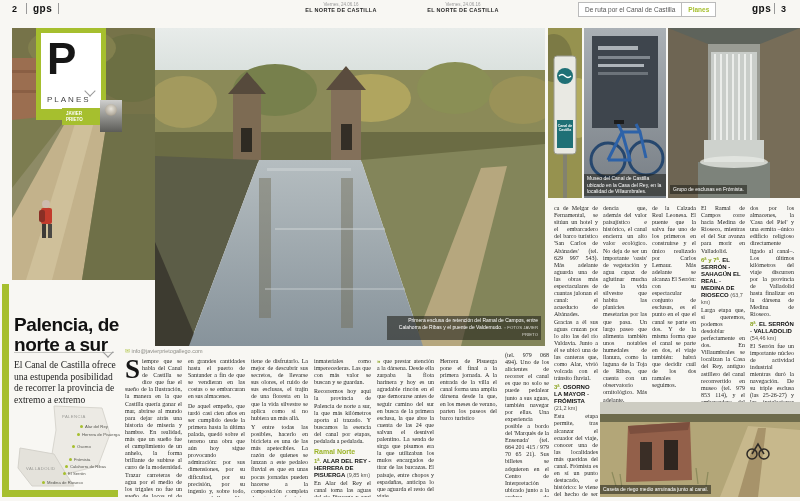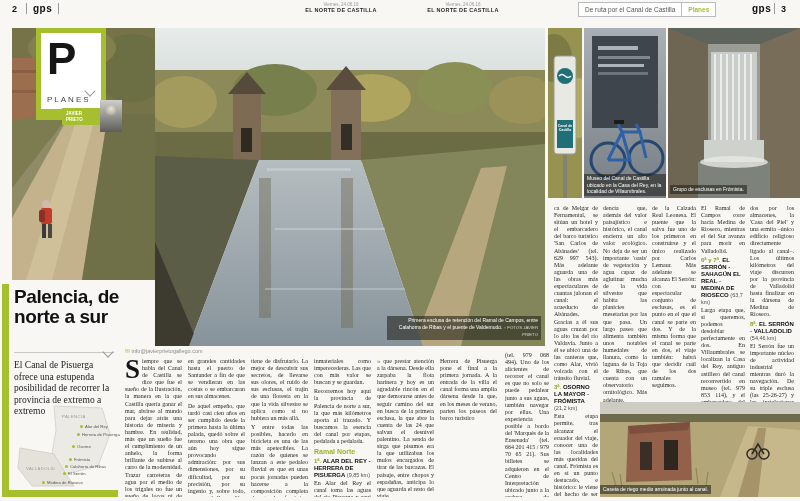--- a/index.html
+++ b/index.html
@@ -20,21 +20,21 @@
   .pcard-inner{position:absolute;background:#fff;}
   .bigP{font:800 44px/40px "Liberation Sans",sans-serif;color:#161616;}
   .planesword{font:8px/9px "Liberation Sans",sans-serif;color:#444;letter-spacing:2px;}
   .chev{width:7px;height:7px;border-right:1.5px solid #9a9a9a;border-bottom:1.5px solid #9a9a9a;transform:rotate(45deg);}
   .authbadge{background:#a6bf2e;color:#fff;font:bold 4.5px/5.5px "Liberation Sans",sans-serif;padding:3px 4px;text-align:left;}
   .avatar{background:linear-gradient(180deg,#cfcfcd 0%,#8f8f8b 55%,#5c5c58 100%);}
   .avatar:before{content:"";position:absolute;left:5px;top:4px;width:12px;height:12px;border-radius:50%;
      background:radial-gradient(circle at 50% 40%,#e8e4da 0%,#b7b0a2 60%,#7e786c 100%);}
   
   .greenbar{background:#a6bf2e;}
-  .headline{font:800 19px/20px "Liberation Sans",sans-serif;letter-spacing:-.4px;color:#111;}
+  .headline{font:800 19px/20px "Liberation Sans",sans-serif;letter-spacing:-.4px;color:#111;margin-top:28px;}
   .hlrule{height:1px;background:#c8c8c4;}
   .standfirst{font:9.5px/11.5px "Liberation Serif",serif;color:#1c1c1c;}
   
   .provlbl{font:4.2px/5px "Liberation Sans",sans-serif;color:#9a9a96;letter-spacing:.4px;}
   .town{position:absolute;display:flex;align-items:center;gap:2px;font:4.2px/5px "Liberation Sans",sans-serif;color:#55554f;white-space:nowrap;}
   .dot{width:3px;height:3px;border-radius:50%;background:#a6bf2e;flex:0 0 auto;}
   
   .bcol{position:absolute;overflow:hidden;font:6px/7.1px "Liberation Serif",serif;color:#262624;text-align:justify;}
   .bcol p{margin:0 0 2px 0;}
   .dropcap{float:left;font:bold 27px/23px "Liberation Serif",serif;color:#161616;margin:0 2px 0 0;}
@@ -106,21 +106,21 @@
     </div>
   </div>
   <div class="abs authbadge" style="left:62px;top:108px;width:32px;">JAVIER PRIETO</div>
   <div class="abs avatar" style="left:100px;top:100px;width:22px;height:32px;"></div>
 
   <div class="abs greenbar" style="left:2px;top:284px;width:7px;height:213px;"></div>
   <div class="abs greenbar" style="left:2px;top:490px;width:116px;height:7px;"></div>
   <div class="abs headline" style="left:14px;top:287px;width:106px;">Palencia, de norte a sur</div>
   <div class="abs hlrule" style="left:14px;top:352px;width:100px;"></div>
   <div class="abs chev" style="left:104px;top:348px;"></div>
-  <div class="abs standfirst" style="left:14px;top:360px;width:104px;">El Canal de Pisuerga ofrece una estupenda posibilidad de recorrer la provincia de extremo a extremo</div>
+  <div class="abs standfirst" style="left:14px;top:360px;width:104px;">El Canal de Castilla ofrece una estupenda posibilidad de recorrer la provincia de extremo a extremo</div>
 
   <div class="abs" style="left:14px;top:404px;width:104px;height:84px;">
     <svg width="104" height="84" viewBox="0 0 104 84" style="position:absolute;left:0;top:0;">
       <path d="M40,2 L88,4 L96,30 L84,62 L52,70 L38,50 L42,26 Z" fill="#eceae4" stroke="#d8d6cf" stroke-width="1"></path>
       <path d="M6,44 L40,50 L52,70 L60,82 L18,82 L4,64 Z" fill="#e4e2db" stroke="#d4d2cb" stroke-width="1"></path>
     </svg>
     <div class="provlbl abs" style="left:48px;top:10px;">PALENCIA</div>
     <div class="provlbl abs" style="left:12px;top:62px;">VALLADOLID</div>
     <div class="town" style="left:66px;top:20px;">
         <i class="dot"></i>

